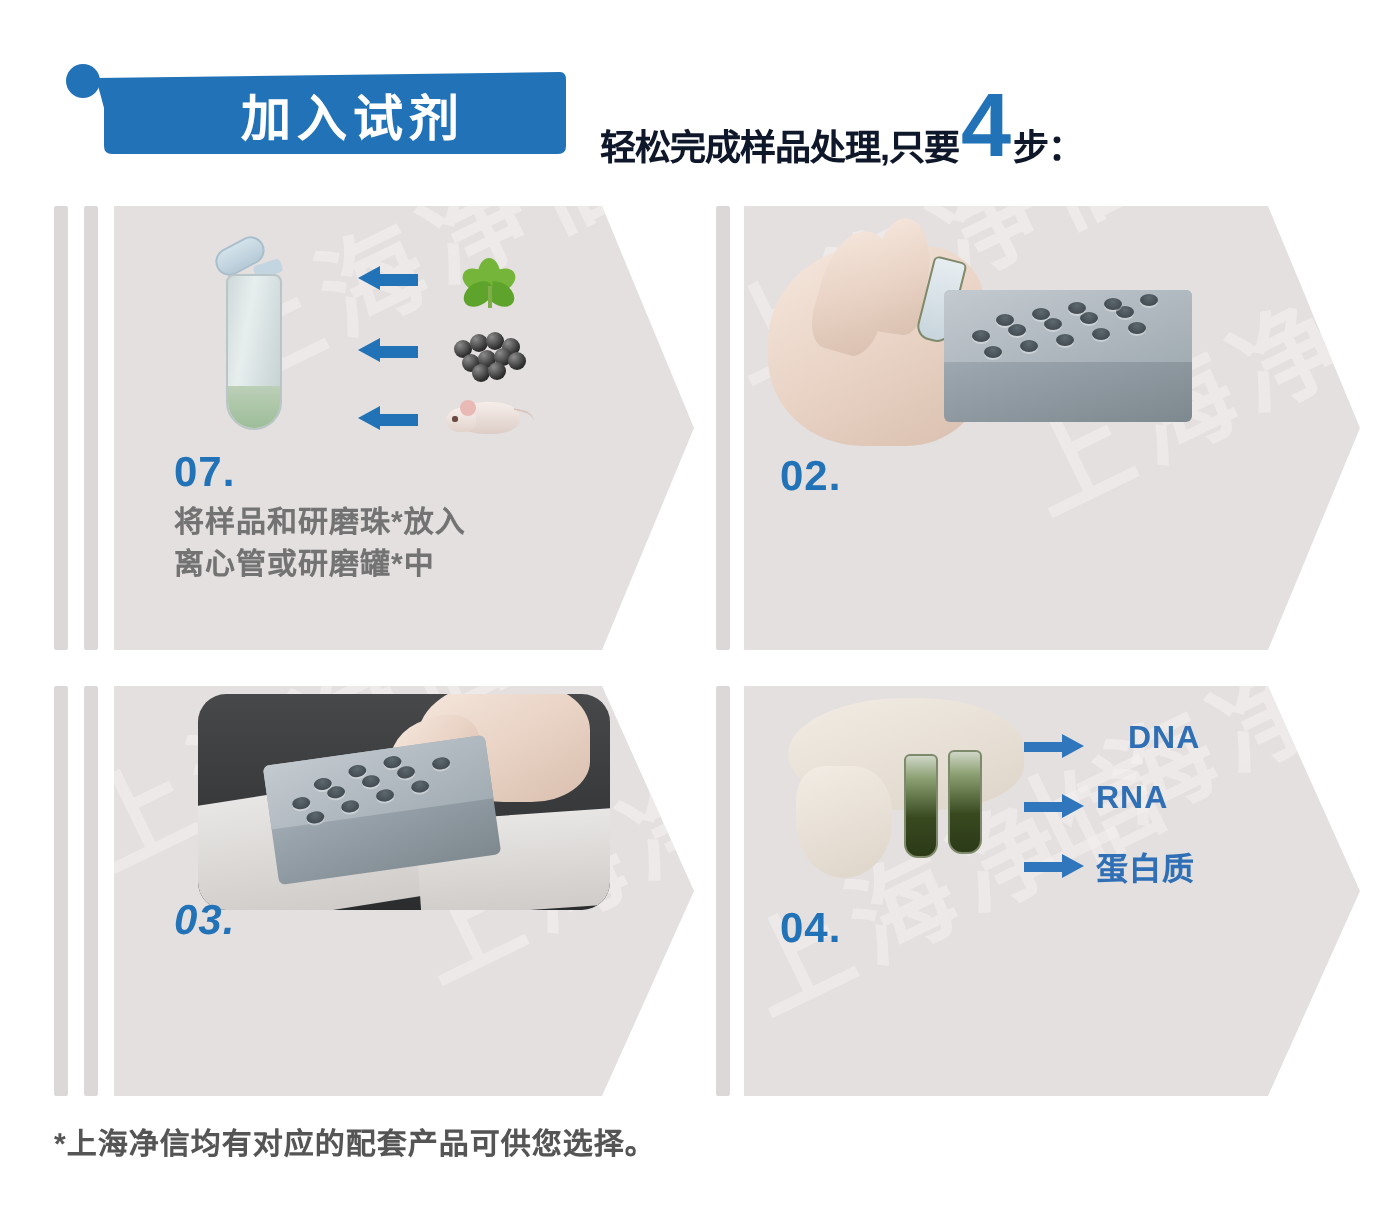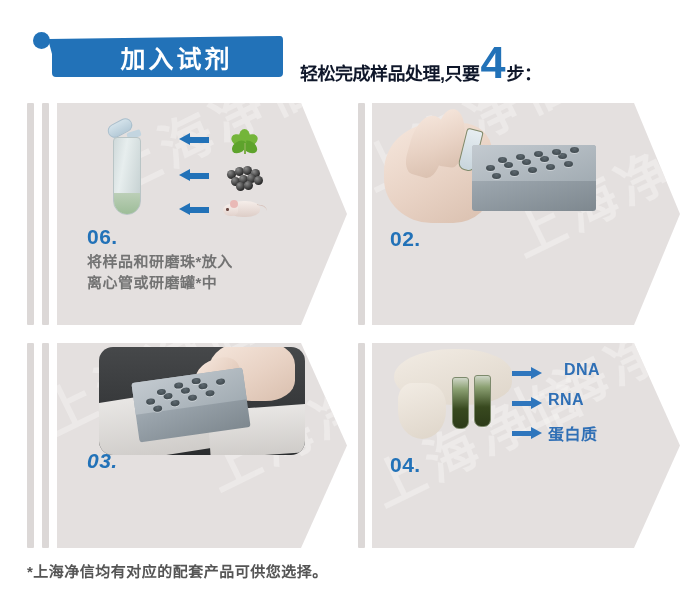--- a/index.html
+++ b/index.html
@@ -280,21 +280,21 @@
 
           <div class="mouse" style="left:136px;top:80px;">
             <div class="body"></div>
               <div class="head"></div>
             <div class="ear"></div>
               <div class="eye"></div>
               <div class="tail"></div>
           </div>
         </div>
 
-        <div class="step-num" style="left:30px;top:122px;">06.</div>
+        <div class="step-num" style="left:30px;top:122px;">07.</div>
         <div class="step-text" style="left:30px;top:148px;width:236px;">将样品和研磨珠*放入
 离心管或研磨罐*中</div>
       </div>
     </div>
 
     <div class="cardwrap" style="left:358px;top:8px;width:322px;height:222px;">
       <div class="bars">
         <div class="bar" style="left:0px;"></div>
       </div>
       <div class="card arrow" style="left:14px;width:308px;">

